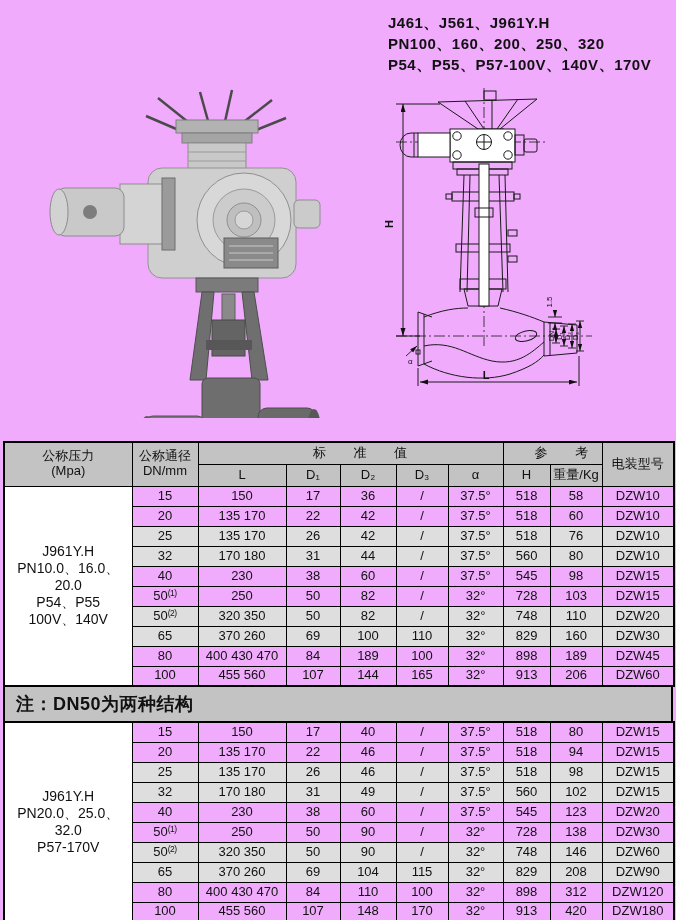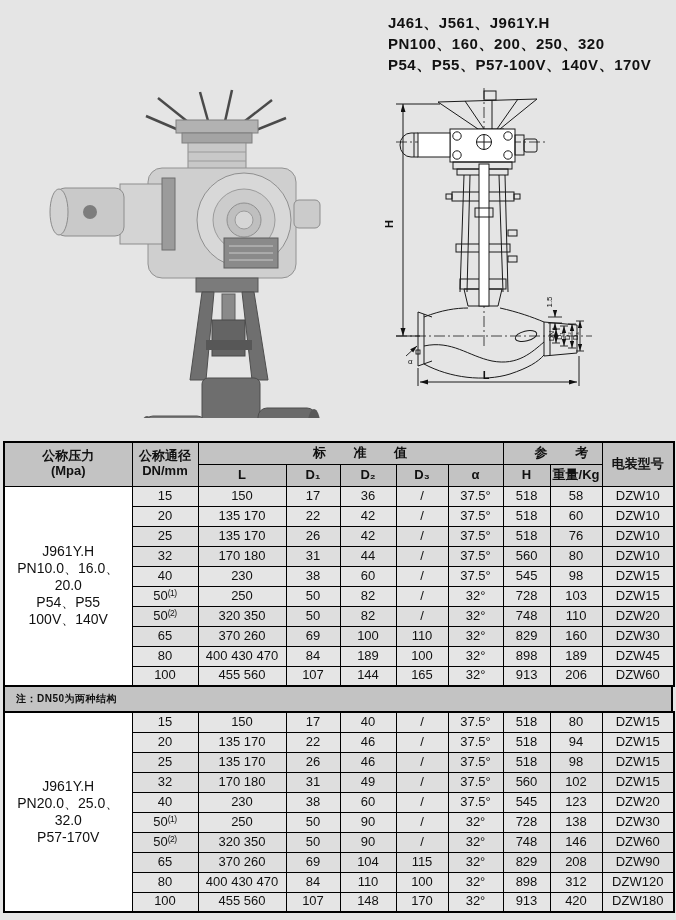--- a/index.html
+++ b/index.html
@@ -1,21 +1,21 @@
 <!DOCTYPE html>
 <html><head>
 <meta charset="utf-8">
 <style>
   * { margin: 0; padding: 0; box-sizing: border-box; }
   html, body { background: #fff; }
   .page {
     position: relative;
     width: 676px;
     height: 920px;
-    background: #e5e5e5;
+    background: #f0abfc;
     font-family: "Liberation Sans", sans-serif;
     color: #111;
     overflow: hidden;
   }
   
   .top-text {
     position: absolute;
     left: 388px;
     top: 12px;
     font-size: 15px;
@@ -52,40 +52,40 @@
     text-align: center;
     vertical-align: middle;
     padding: 0;
     height: 20px;
     line-height: 1.15;
     white-space: nowrap;
     overflow: hidden;
   }
   .dim-table thead th {
     background: #c3c3c3;
-    font-weight: bold;
+    font-weight: normal;
     height: 22px;
     font-size: 13px;
   }
   .dim-table thead .spread { letter-spacing: 12px; text-indent: 12px; padding-left: 19px; }
   .dim-table tr.shaded td { background: #dedede; }
   .dim-table td.label-cell {
     background: #fff;
     font-size: 14px;
     line-height: 17px;
     white-space: normal;
   }
   .dim-table td sup { font-size: 8.5px; vertical-align: 4px; letter-spacing: -0.5px; }
   .note-bar {
     width: 670px;
     margin-top: -2px;
     border: 2px solid #000;
     background: #c3c3c3;
     font-weight: bold;
-    font-size: 10px;
+    font-size: 18px;
     padding: 5px 0 5px 11px;
     letter-spacing: 0.5px;
   }
   .t2 { margin-top: -2px; }
 </style>
 </head>
 <body>
 
 <div class="page">
 

